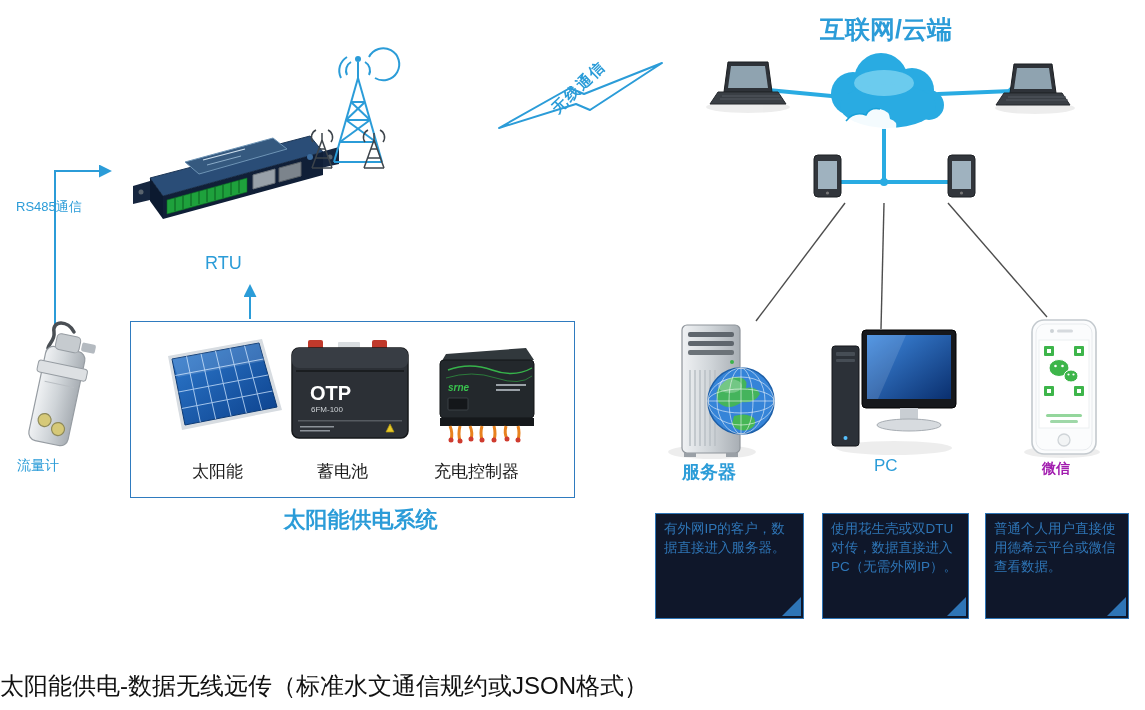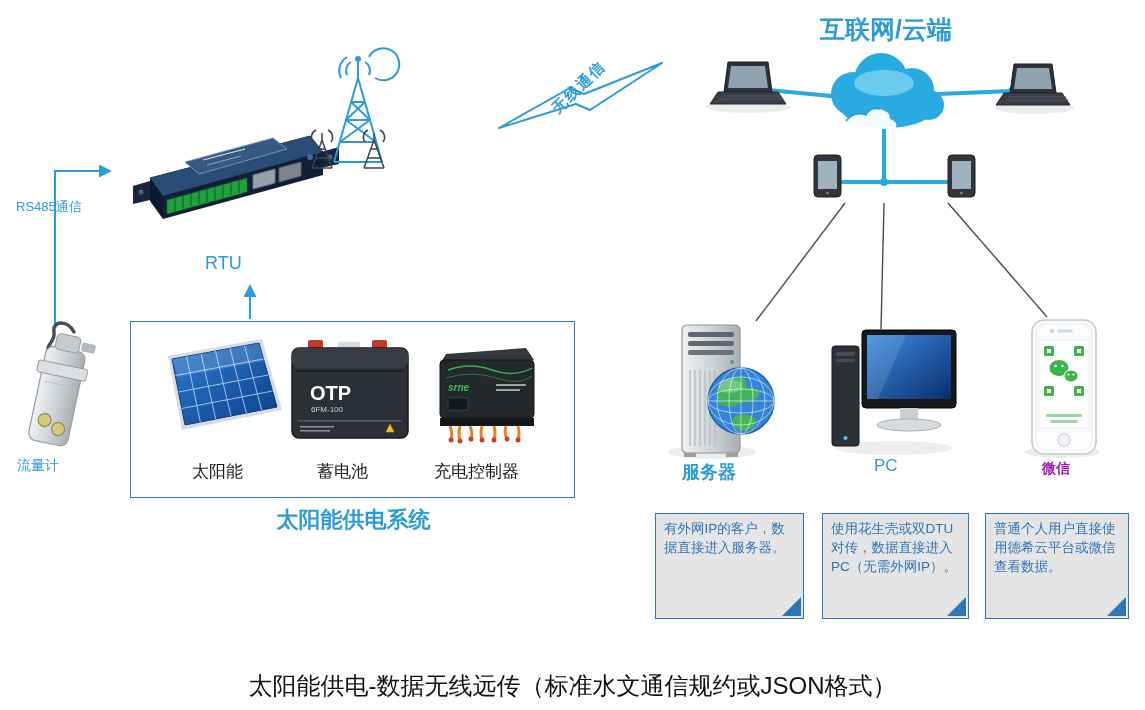--- a/index.html
+++ b/index.html
@@ -11,26 +11,26 @@
   .solar-box{position:absolute;left:130px;top:321px;width:445px;height:177px;border:1.5px solid #2f7bbf;background:#fff;z-index:1}
   .cloud-title{left:820px;top:13px;font-size:25px;font-weight:bold;color:#2b9cd8}
   .rs485{left:16px;top:198px;font-size:13px;color:#2b9cd8}
   .rtu{left:205px;top:253px;font-size:18px;color:#2b9cd8}
   .wireless{left:527px;top:78px;width:104px;text-align:center;font-size:15px;font-weight:bold;color:#2b9cd8;letter-spacing:2px;transform:rotate(-44deg)}
   .flow{left:17px;top:457px;font-size:14px;font-weight:normal;color:#2b9cd8}
   .comp{font-size:17px;color:#1a1a1a}
   .solar-lbl{left:192px;top:460px}
   .batt-lbl{left:317px;top:460px}
   .ctrl-lbl{left:434px;top:460px}
-  .solar-title{left:131px;top:505px;width:445px;text-align:center;font-size:22px;font-weight:bold;color:#2b9cd8}
+  .solar-title{left:138px;top:505px;width:445px;text-align:center;font-size:22px;font-weight:bold;color:#2b9cd8}
   .server-lbl{left:682px;top:460px;font-size:18px;font-weight:bold;color:#2b9cd8}
   .pc-lbl{left:874px;top:456px;font-size:17px;color:#2b9cd8}
   .wechat-lbl{left:1042px;top:460px;font-size:14px;font-weight:bold;color:#a21caf}
-  .bottom-title{left:0;top:670px;width:1145px;text-align:center;font-size:24px;color:#111}
-  .callout{position:absolute;top:513px;height:106px;border:1.6px solid #2e75b6;background:#e5e5e5;color:#2e75b6;font-size:13.5px;line-height:1.42;padding:5px 8px;z-index:3}
+  .bottom-title{left:0;top:670px;width:1145px;text-align:left;font-size:24px;color:#111}
+  .callout{position:absolute;top:513px;height:106px;border:1.6px solid #2e75b6;background:#0f172a;color:#2e75b6;font-size:13.5px;line-height:1.42;padding:5px 8px;z-index:3}
   .callout .corner{position:absolute;right:2px;bottom:2px;width:0;height:0;border-left:19px solid transparent;border-bottom:19px solid #2e75b6}
   .c1{left:655px;width:149px}
   .c2{left:822px;width:147px}
   .c3{left:985px;width:144px}
 </style>
 </head>
 <body>
 
 <div id="canvas">
 

